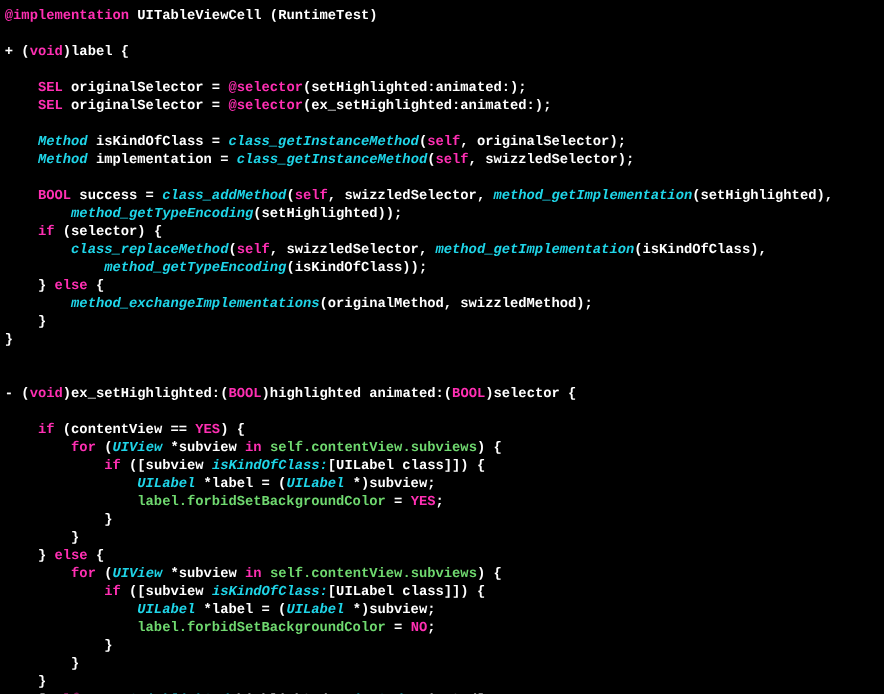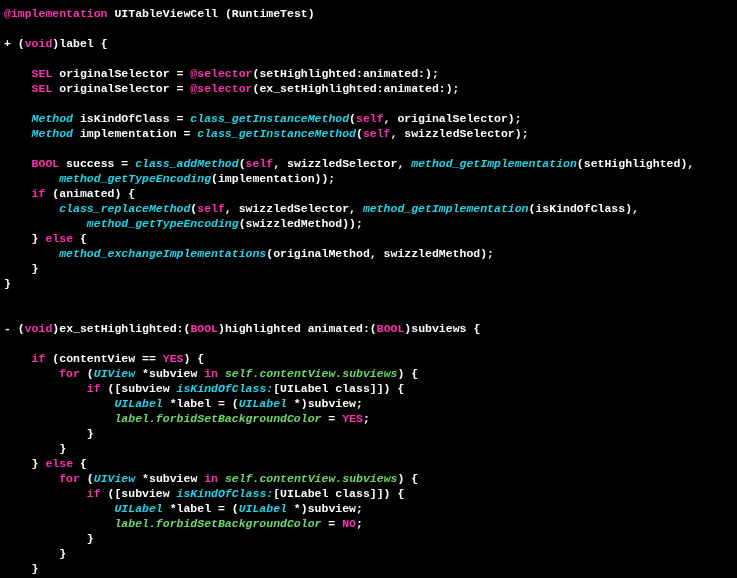--- a/index.html
+++ b/index.html
@@ -15,47 +15,47 @@
     padding: 6px 4px;
     font-family: "Menlo", "Consolas", "Courier New", monospace;
     font-size: 11.5px;
     line-height: 15px;
     white-space: pre;
     font-weight: bold;
   }
   .mag { color: #ff2fb3; }   
   .wh  { color: #ffffff; }   
   .cy  { color: #1fd5e8; font-style: italic; }   
-  .gr  { color: #6fd86f; font-style: italic; }   
+  .gr  { color: #6fd86f; }   
 </style>
 </head>
 <body>
 
 <pre><span class="mag">@implementation</span><span class="wh"> </span><span class="wh">UITableViewCell</span><span class="wh"> </span><span class="wh">(RuntimeTest)</span>
 
 <span class="wh">+ (</span><span class="mag">void</span><span class="wh">)</span><span class="wh">label</span><span class="wh"> {</span>
 
     <span class="mag">SEL</span><span class="wh"> originalSelector = </span><span class="mag">@selector</span><span class="wh">(setHighlighted:animated:);</span>
     <span class="mag">SEL</span><span class="wh"> originalSelector = </span><span class="mag">@selector</span><span class="wh">(ex_setHighlighted:animated:);</span>
 
     <span class="cy">Method</span><span class="wh"> isKindOfClass = </span><span class="cy">class_getInstanceMethod</span><span class="wh">(</span><span class="mag">self</span><span class="wh">, originalSelector);</span>
     <span class="cy">Method</span><span class="wh"> implementation = </span><span class="cy">class_getInstanceMethod</span><span class="wh">(</span><span class="mag">self</span><span class="wh">, swizzledSelector);</span>
 
     <span class="mag">BOOL</span><span class="wh"> success = </span><span class="cy">class_addMethod</span><span class="wh">(</span><span class="mag">self</span><span class="wh">, swizzledSelector, </span><span class="cy">method_getImplementation</span><span class="wh">(setHighlighted), </span>
-        <span class="cy">method_getTypeEncoding</span><span class="wh">(implementation));</span>
-    <span class="mag">if</span><span class="wh"> (animated) {</span>
+        <span class="cy">method_getTypeEncoding</span><span class="wh">(setHighlighted));</span>
+    <span class="mag">if</span><span class="wh"> (selector) {</span>
         <span class="cy">class_replaceMethod</span><span class="wh">(</span><span class="mag">self</span><span class="wh">, swizzledSelector, </span><span class="cy">method_getImplementation</span><span class="wh">(isKindOfClass), </span>
-            <span class="cy">method_getTypeEncoding</span><span class="wh">(swizzledMethod));</span>
+            <span class="cy">method_getTypeEncoding</span><span class="wh">(isKindOfClass));</span>
     <span class="wh">} </span><span class="mag">else</span><span class="wh"> {</span>
         <span class="cy">method_exchangeImplementations</span><span class="wh">(originalMethod, swizzledMethod);</span>
     <span class="wh">}</span>
 <span class="wh">}</span>
 
 
-<span class="wh">- (</span><span class="mag">void</span><span class="wh">)</span><span class="wh">ex_setHighlighted:</span><span class="wh">(</span><span class="mag">BOOL</span><span class="wh">)</span><span class="wh">highlighted </span><span class="wh">animated:</span><span class="wh">(</span><span class="mag">BOOL</span><span class="wh">)</span><span class="wh">subviews {</span>
+<span class="wh">- (</span><span class="mag">void</span><span class="wh">)</span><span class="wh">ex_setHighlighted:</span><span class="wh">(</span><span class="mag">BOOL</span><span class="wh">)</span><span class="wh">highlighted </span><span class="wh">animated:</span><span class="wh">(</span><span class="mag">BOOL</span><span class="wh">)</span><span class="wh">selector {</span>
 
     <span class="mag">if</span><span class="wh"> (contentView == </span><span class="mag">YES</span><span class="wh">) {</span>
         <span class="mag">for</span><span class="wh"> (</span><span class="cy">UIView</span><span class="wh"> *subview </span><span class="mag">in</span><span class="wh"> </span><span class="gr">self.contentView.subviews</span><span class="wh">) {</span>
             <span class="mag">if</span><span class="wh"> ([subview </span><span class="cy">isKindOfClass:</span><span class="wh">[UILabel class]</span><span class="wh">]) {</span>
                 <span class="cy">UILabel</span><span class="wh"> *label = (</span><span class="cy">UILabel</span><span class="wh"> *)subview;</span>
                 <span class="gr">label.forbidSetBackgroundColor</span><span class="wh"> = </span><span class="mag">YES</span><span class="wh">;</span>
             <span class="wh">}</span>
         <span class="wh">}</span>
     <span class="wh">} </span><span class="mag">else</span><span class="wh"> {</span>
         <span class="mag">for</span><span class="wh"> (</span><span class="cy">UIView</span><span class="wh"> *subview </span><span class="mag">in</span><span class="wh"> </span><span class="gr">self.contentView.subviews</span><span class="wh">) {</span>

